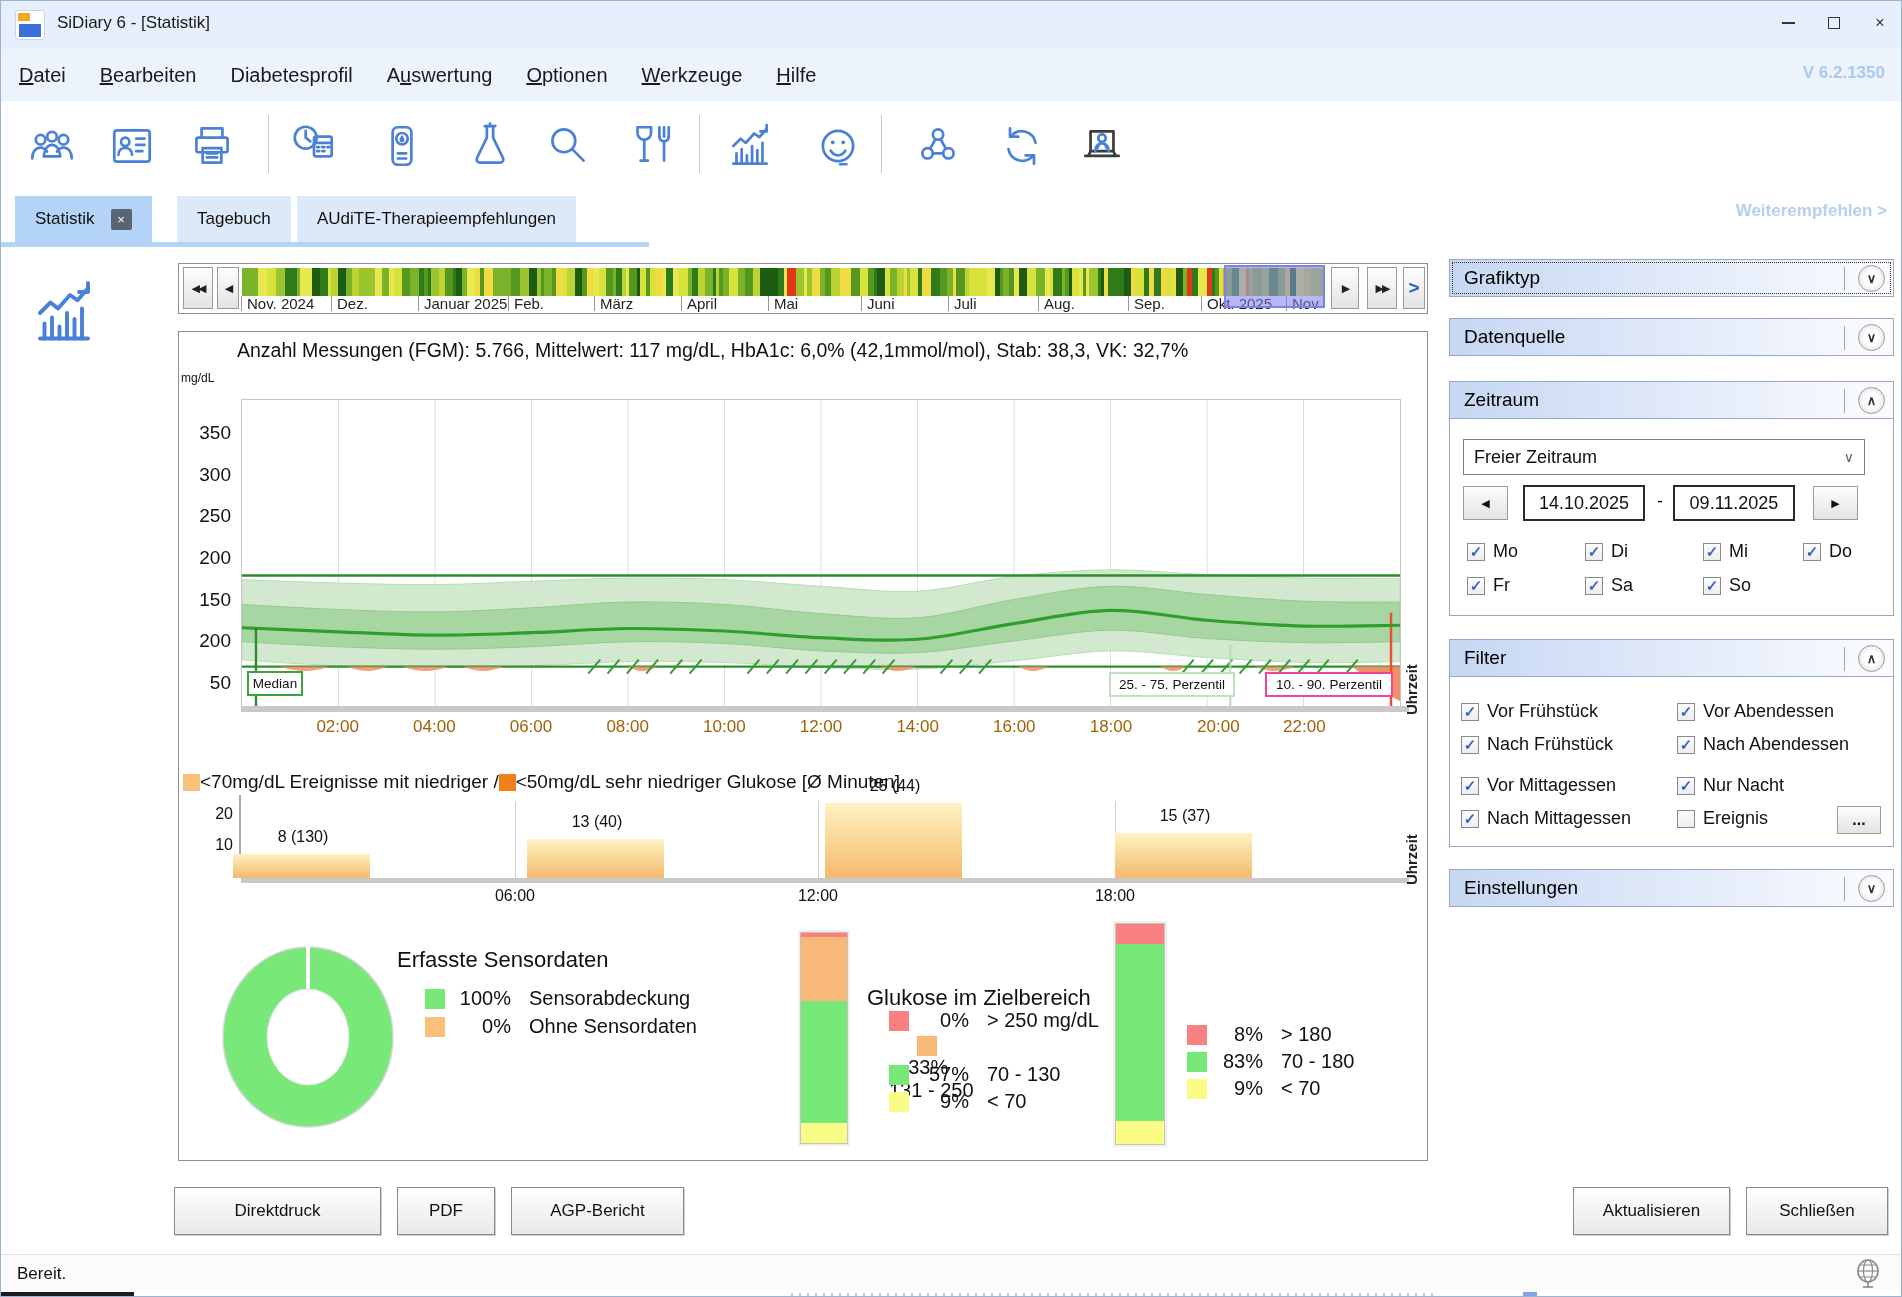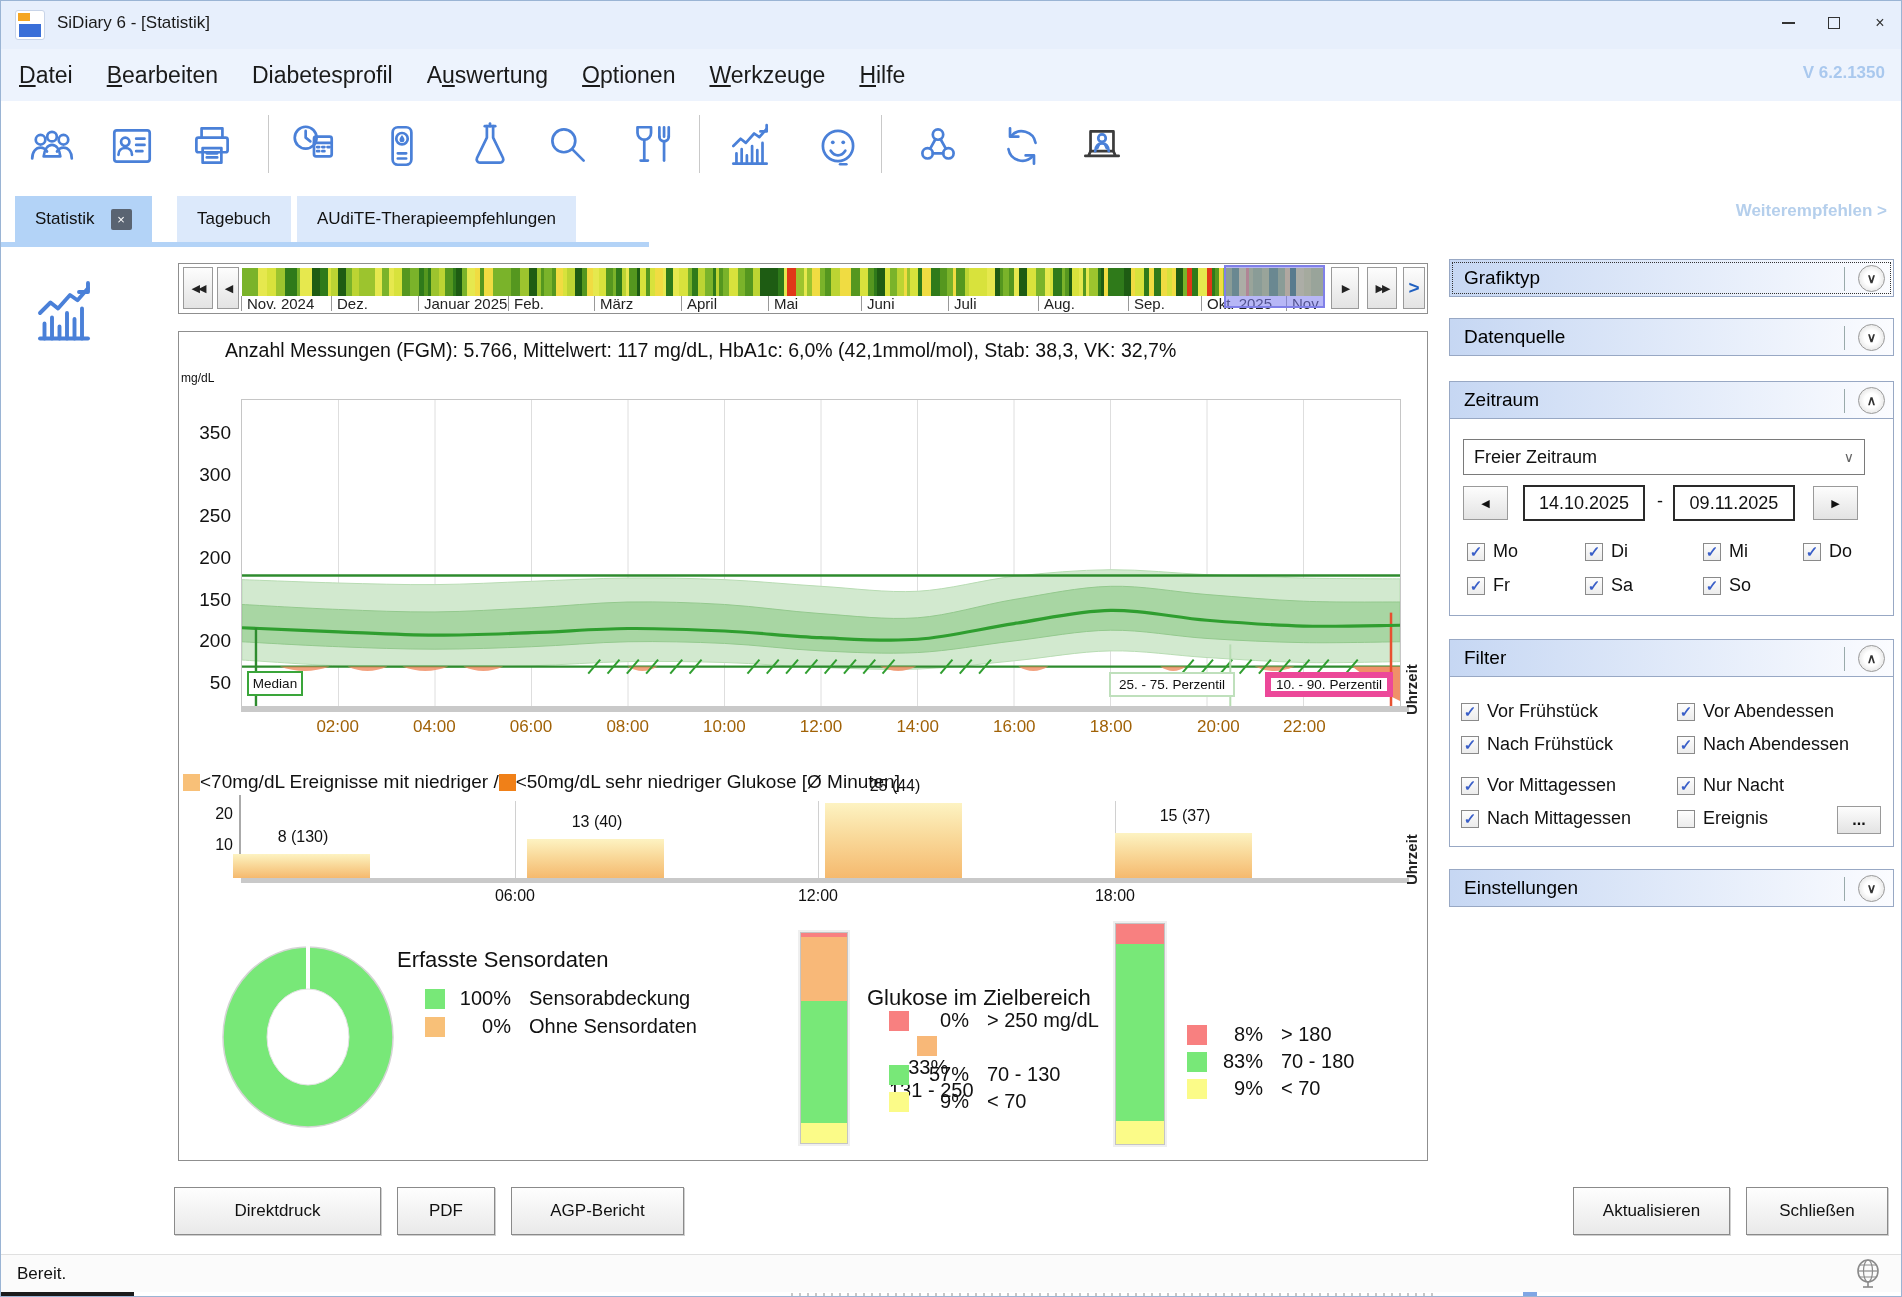--- a/index.html
+++ b/index.html
@@ -10,21 +10,21 @@
   
   .titlebar{position:absolute;left:0;top:0;width:100%;height:48px;background:#e7effc;}
   .app-icon{position:absolute;left:14px;top:9px;width:30px;height:30px;background:#fff;border:1px solid #c8d4e8;border-radius:3px;overflow:hidden;}
   .app-icon .d1{position:absolute;left:2px;top:2px;width:12px;height:8px;background:#f5a623;}
   .app-icon .d2{position:absolute;left:3px;top:13px;width:22px;height:13px;background:#3a6fd8;}
   .t-title{position:absolute;left:56px;top:12px;font-size:17px;color:#1a1a1a;}
   .win-btn{position:absolute;top:0;width:46px;height:44px;display:flex;align-items:center;justify-content:center;font-size:16px;color:#333;}
   .win-btn .sq{width:12px;height:12px;border:1.5px solid #333;}
   .win-btn .mn{width:13px;height:1.5px;background:#333;}
   .menubar{position:absolute;left:0;top:48px;width:100%;height:52px;background:#edf3fd;display:flex;align-items:center;padding-left:18px;gap:34px;}
-  .menu-item{font-size:23px;color:#1a1a1a;cursor:default;}
+  .menu-item{font-size:20px;color:#1a1a1a;cursor:default;}
   .version{position:absolute;right:16px;top:62px;font-size:17px;font-weight:bold;color:#a9c8ee;}
   
   .toolbar{position:absolute;left:0;top:100px;width:100%;height:93px;background:#fff;}
   .tb-icon{position:absolute;top:18px;width:50px;height:54px;}
   .tb-icon svg{width:100%;height:100%;}
   .tb-sep{position:absolute;top:14px;width:1px;height:58px;background:#c9c9c9;}
   .recommend{position:absolute;right:14px;top:200px;font-size:17px;font-weight:bold;color:#b5cfec;}
   
   .tabbar{position:absolute;left:0;top:193px;width:100%;height:48px;background:#fff;}
   .tab{position:absolute;top:2px;height:46px;background:#dce9fb;display:flex;align-items:center;padding:0 20px;font-size:17px;color:#111;}
@@ -35,21 +35,21 @@
   .panel{position:absolute;border:1px solid #8f8f8f;background:#fff;}
   
   .tl-btn{position:absolute;top:3px;height:42px;background:linear-gradient(#fdfdfd,#e3e3e3);border:1px solid #9a9a9a;display:flex;align-items:center;justify-content:center;font-size:11px;color:#222;letter-spacing:-2px;}
   .tl-btn.big{font-size:19px;font-weight:bold;color:#2060c0;letter-spacing:0;}
   .strip{position:absolute;left:63px;top:4px;width:1083px;height:28px;display:flex;overflow:hidden;}
   .stripe{height:100%;}
   .tl-month{position:absolute;top:31px;font-size:15px;color:#222;white-space:nowrap;}
   .tl-tick{position:absolute;top:32px;width:1px;height:15px;background:#999;}
   .tl-sel{position:absolute;background:rgba(124,124,238,0.55);border:2px solid #8080e8;}
   
-  .stats-line{position:absolute;left:224px;top:338px;font-size:19.5px;color:#111;}
+  .stats-line{position:absolute;left:236px;top:338px;font-size:19.5px;color:#111;}
   .unit-label{position:absolute;left:180px;top:370px;font-size:12px;color:#111;}
   .agp-wrap{position:absolute;left:240px;top:398px;width:1160px;height:312px;border:1px solid #c6c6c6;}
   .ylab{position:absolute;width:52px;text-align:right;font-size:19px;color:#111;}
   .xlab{position:absolute;width:64px;text-align:center;font-size:17px;color:#a16207;}
   .axis-strip{position:absolute;background:#c9c9c9;}
   .pct-box{position:absolute;background:#fff;font-size:13.5px;text-align:center;color:#111;display:flex;align-items:center;justify-content:center;z-index:5;}
   .vert{writing-mode:vertical-rl;transform:rotate(180deg);font-size:15px;font-weight:bold;color:#222;position:absolute;}
   
   .ev-legend{position:absolute;left:182px;top:770px;display:flex;align-items:center;font-size:19px;}
   .sq{display:inline-block;width:17px;height:17px;}
@@ -558,21 +558,21 @@
       <div class="xlab" style="left: 787.996px; top: 716px;">12:00</div>
       <div class="xlab" style="left: 884.662px; top: 716px;">14:00</div>
       <div class="xlab" style="left: 981.328px; top: 716px;">16:00</div>
       <div class="xlab" style="left: 1077.99px; top: 716px;">18:00</div>
       <div class="xlab" style="left: 1174.66px; top: 716px; text-align: right;">20:00</div>
       <div class="xlab" style="left: 1271.33px; top: 716px;">22:00</div>
     </div>
   <div class="axis-strip" style="left:240px;top:705px;width:1168px;height:6px;"></div>
   <div class="pct-box" style="left:246px;top:670px;width:56px;height:25px;border:2px solid #3aa53a;">Median</div>
   <div class="pct-box" style="left:1108px;top:671px;width:126px;height:25px;border:2px solid #bfe0bc;">25. - 75. Perzentil</div>
-  <div class="pct-box" style="left:1264px;top:671px;width:128px;height:25px;border:6px solid #ec4899;">10. - 90. Perzentil</div>
+  <div class="pct-box" style="left:1264px;top:671px;width:128px;height:25px;border:2px solid #ec4899;">10. - 90. Perzentil</div>
   <div class="vert" style="left:1402px;top:648px;height:66px;">Uhrzeit</div>
 
   <div class="ev-legend" id="ev-legend">
       <span class="sq" style="background: rgb(248, 192, 120);"></span>
       <span>&lt;70mg/dL Ereignisse mit niedriger /</span>
       <span class="sq" style="background: rgb(240, 128, 24);"></span>
       <span>&lt;50mg/dL sehr niedriger Glukose [Ø Minuten]</span>
     </div>
   <div class="abs" style="left:238px;top:794px;width:2px;height:83px;background:#aaa;"></div>
   <div id="ev-ticks">

